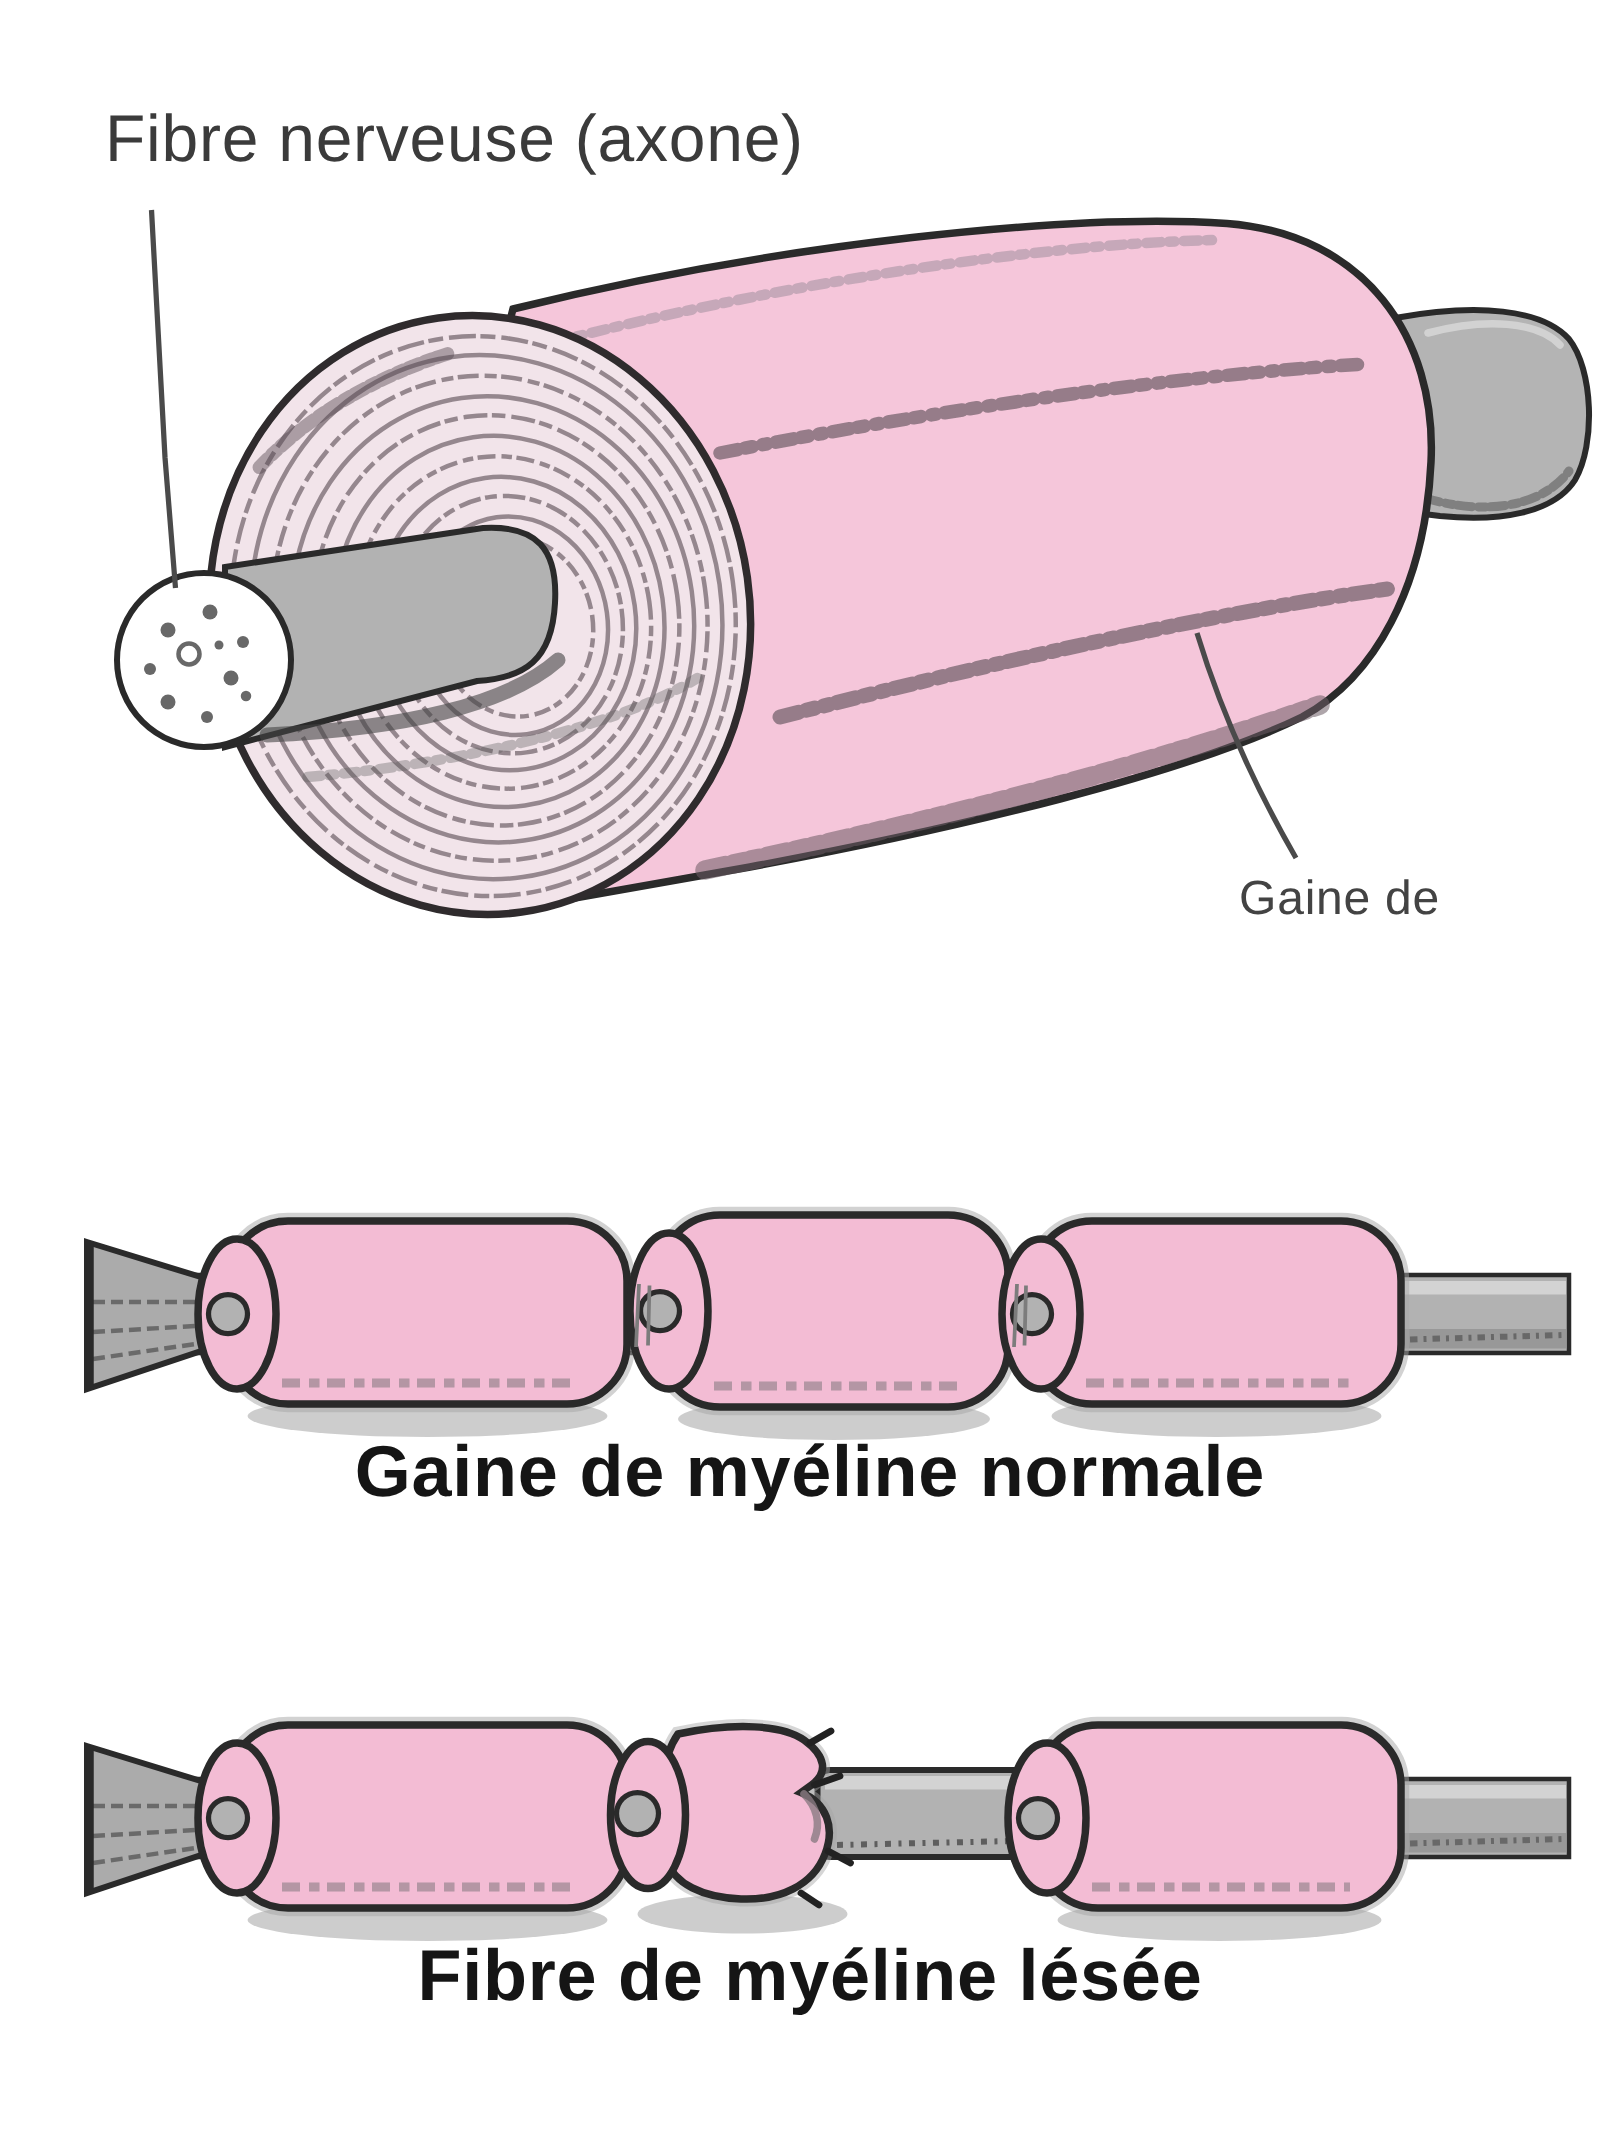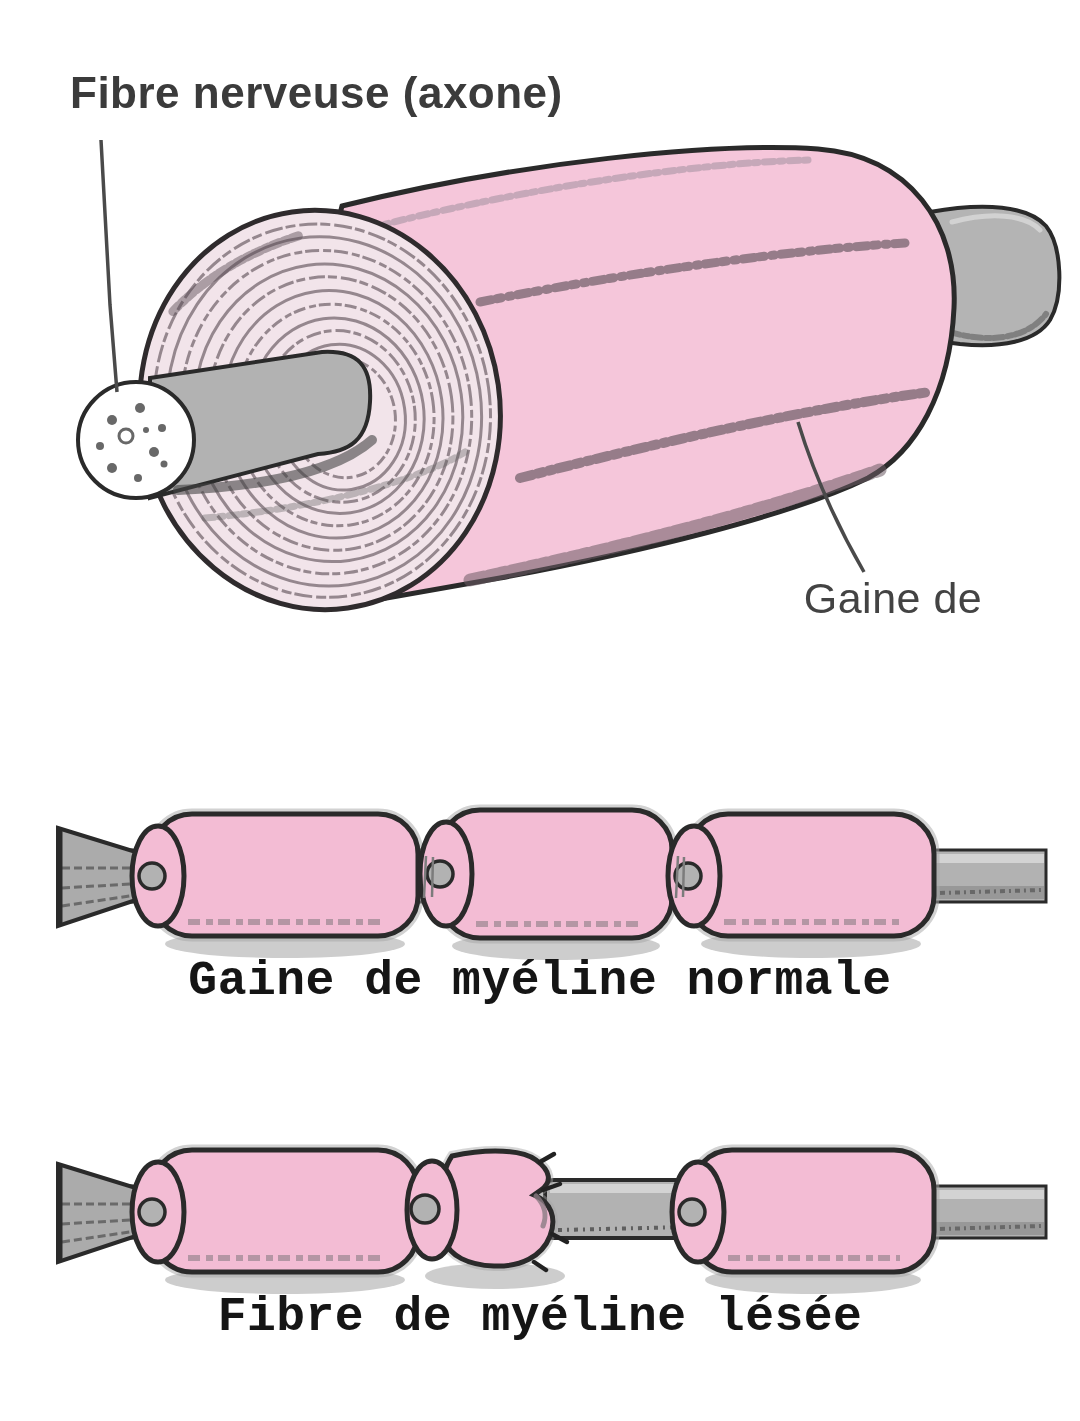--- a/index.html
+++ b/index.html
@@ -12,35 +12,34 @@
     font-family: "Liberation Sans", "DejaVu Sans", sans-serif;
   }
   .diagram-svg { position: absolute; left: 0; top: 0; }
   .label {
     position: absolute;
     color: #3b3b3b;
     font-size: 44px;
     letter-spacing: 0.5px;
     white-space: nowrap;
   }
-  .axon-label { left: 70px; top: 68px; font-weight: bold; }
+  .axon-label { left: 70px; top: 68px; }
   .myelin-label {
     left: 748px; top: 572px; width: 290px;
-    text-align: center; font-size: 43px; color: #434343;
+    text-align: center; font-size: 32px; color: #434343;
     line-height: 53px; letter-spacing: 0.5px;
   }
   .caption {
     position: absolute;
     left: 0; width: 1080px;
     text-align: center;
     font-size: 48px;
     font-weight: 700;
     color: #151515;
     letter-spacing: 0.5px;
-    font-family: Liberation Mono, monospace;
   }
   .caption-normal { top: 954px; }
   .caption-damaged { top: 1290px; }
 </style>
 </head>
 <body>
 
 <div class="page">
 
   <svg class="diagram-svg" width="1080" height="1421" viewBox="0 0 1080 1421" xmlns="http://www.w3.org/2000/svg">

